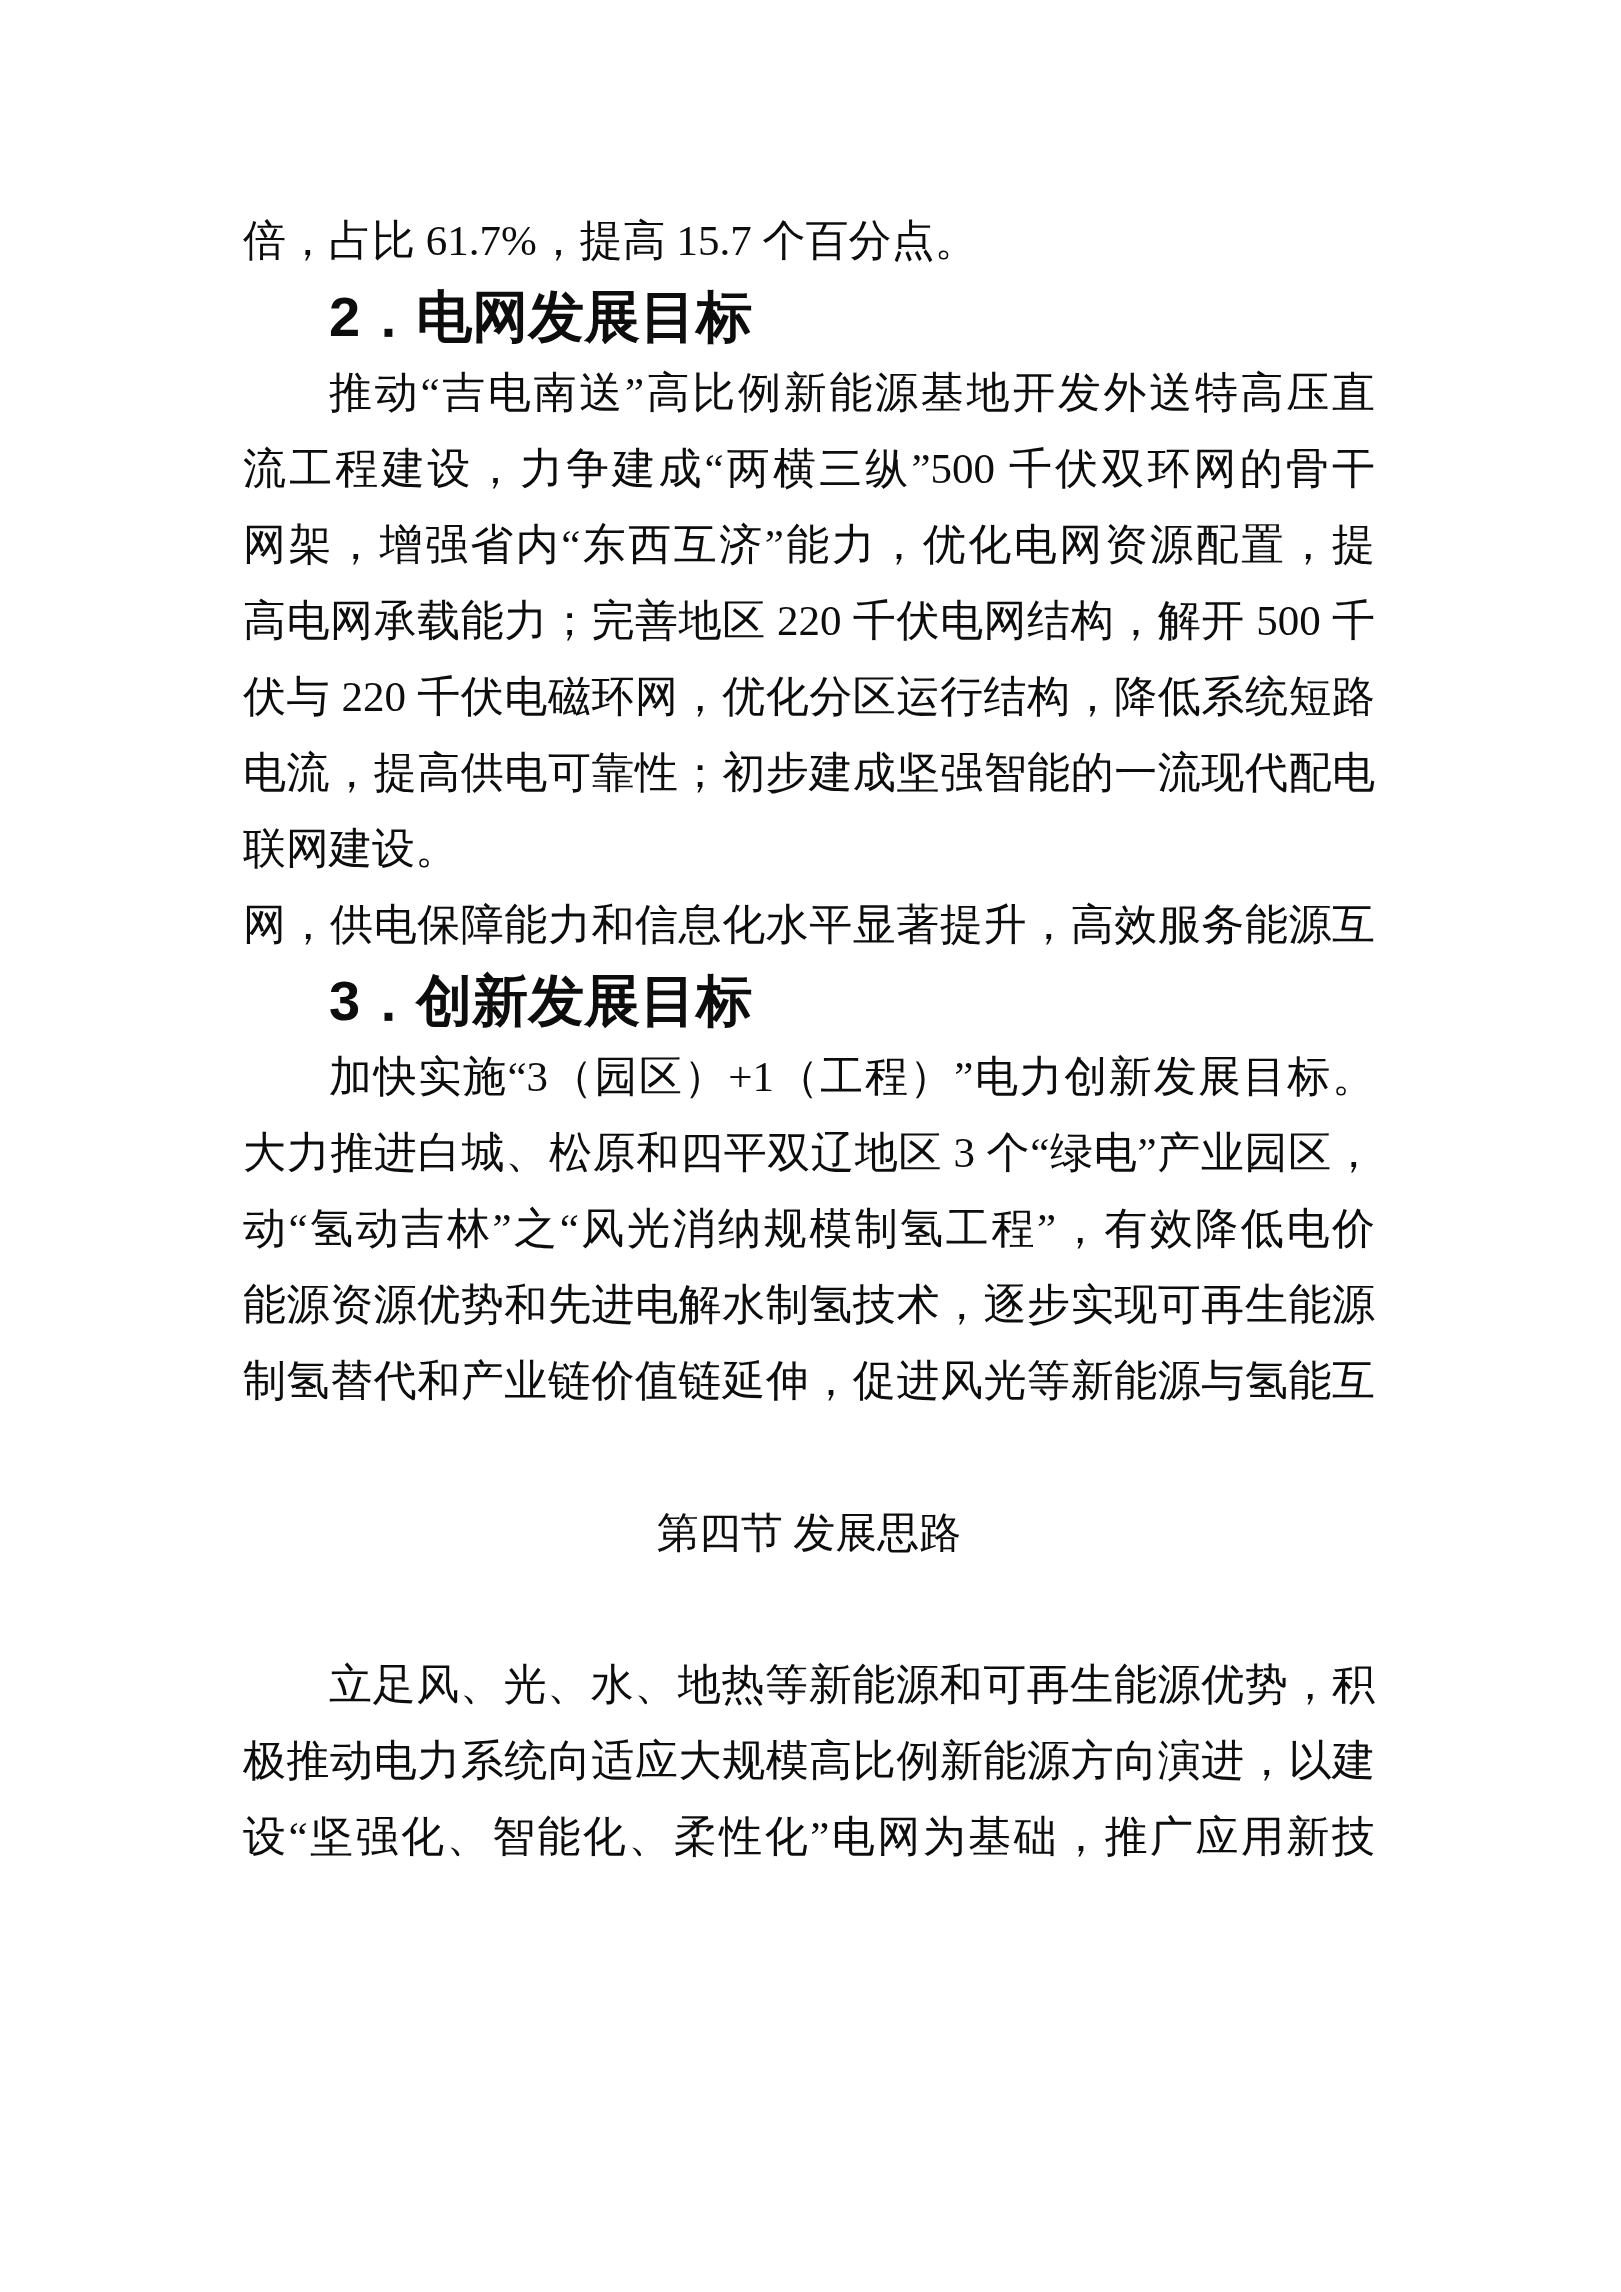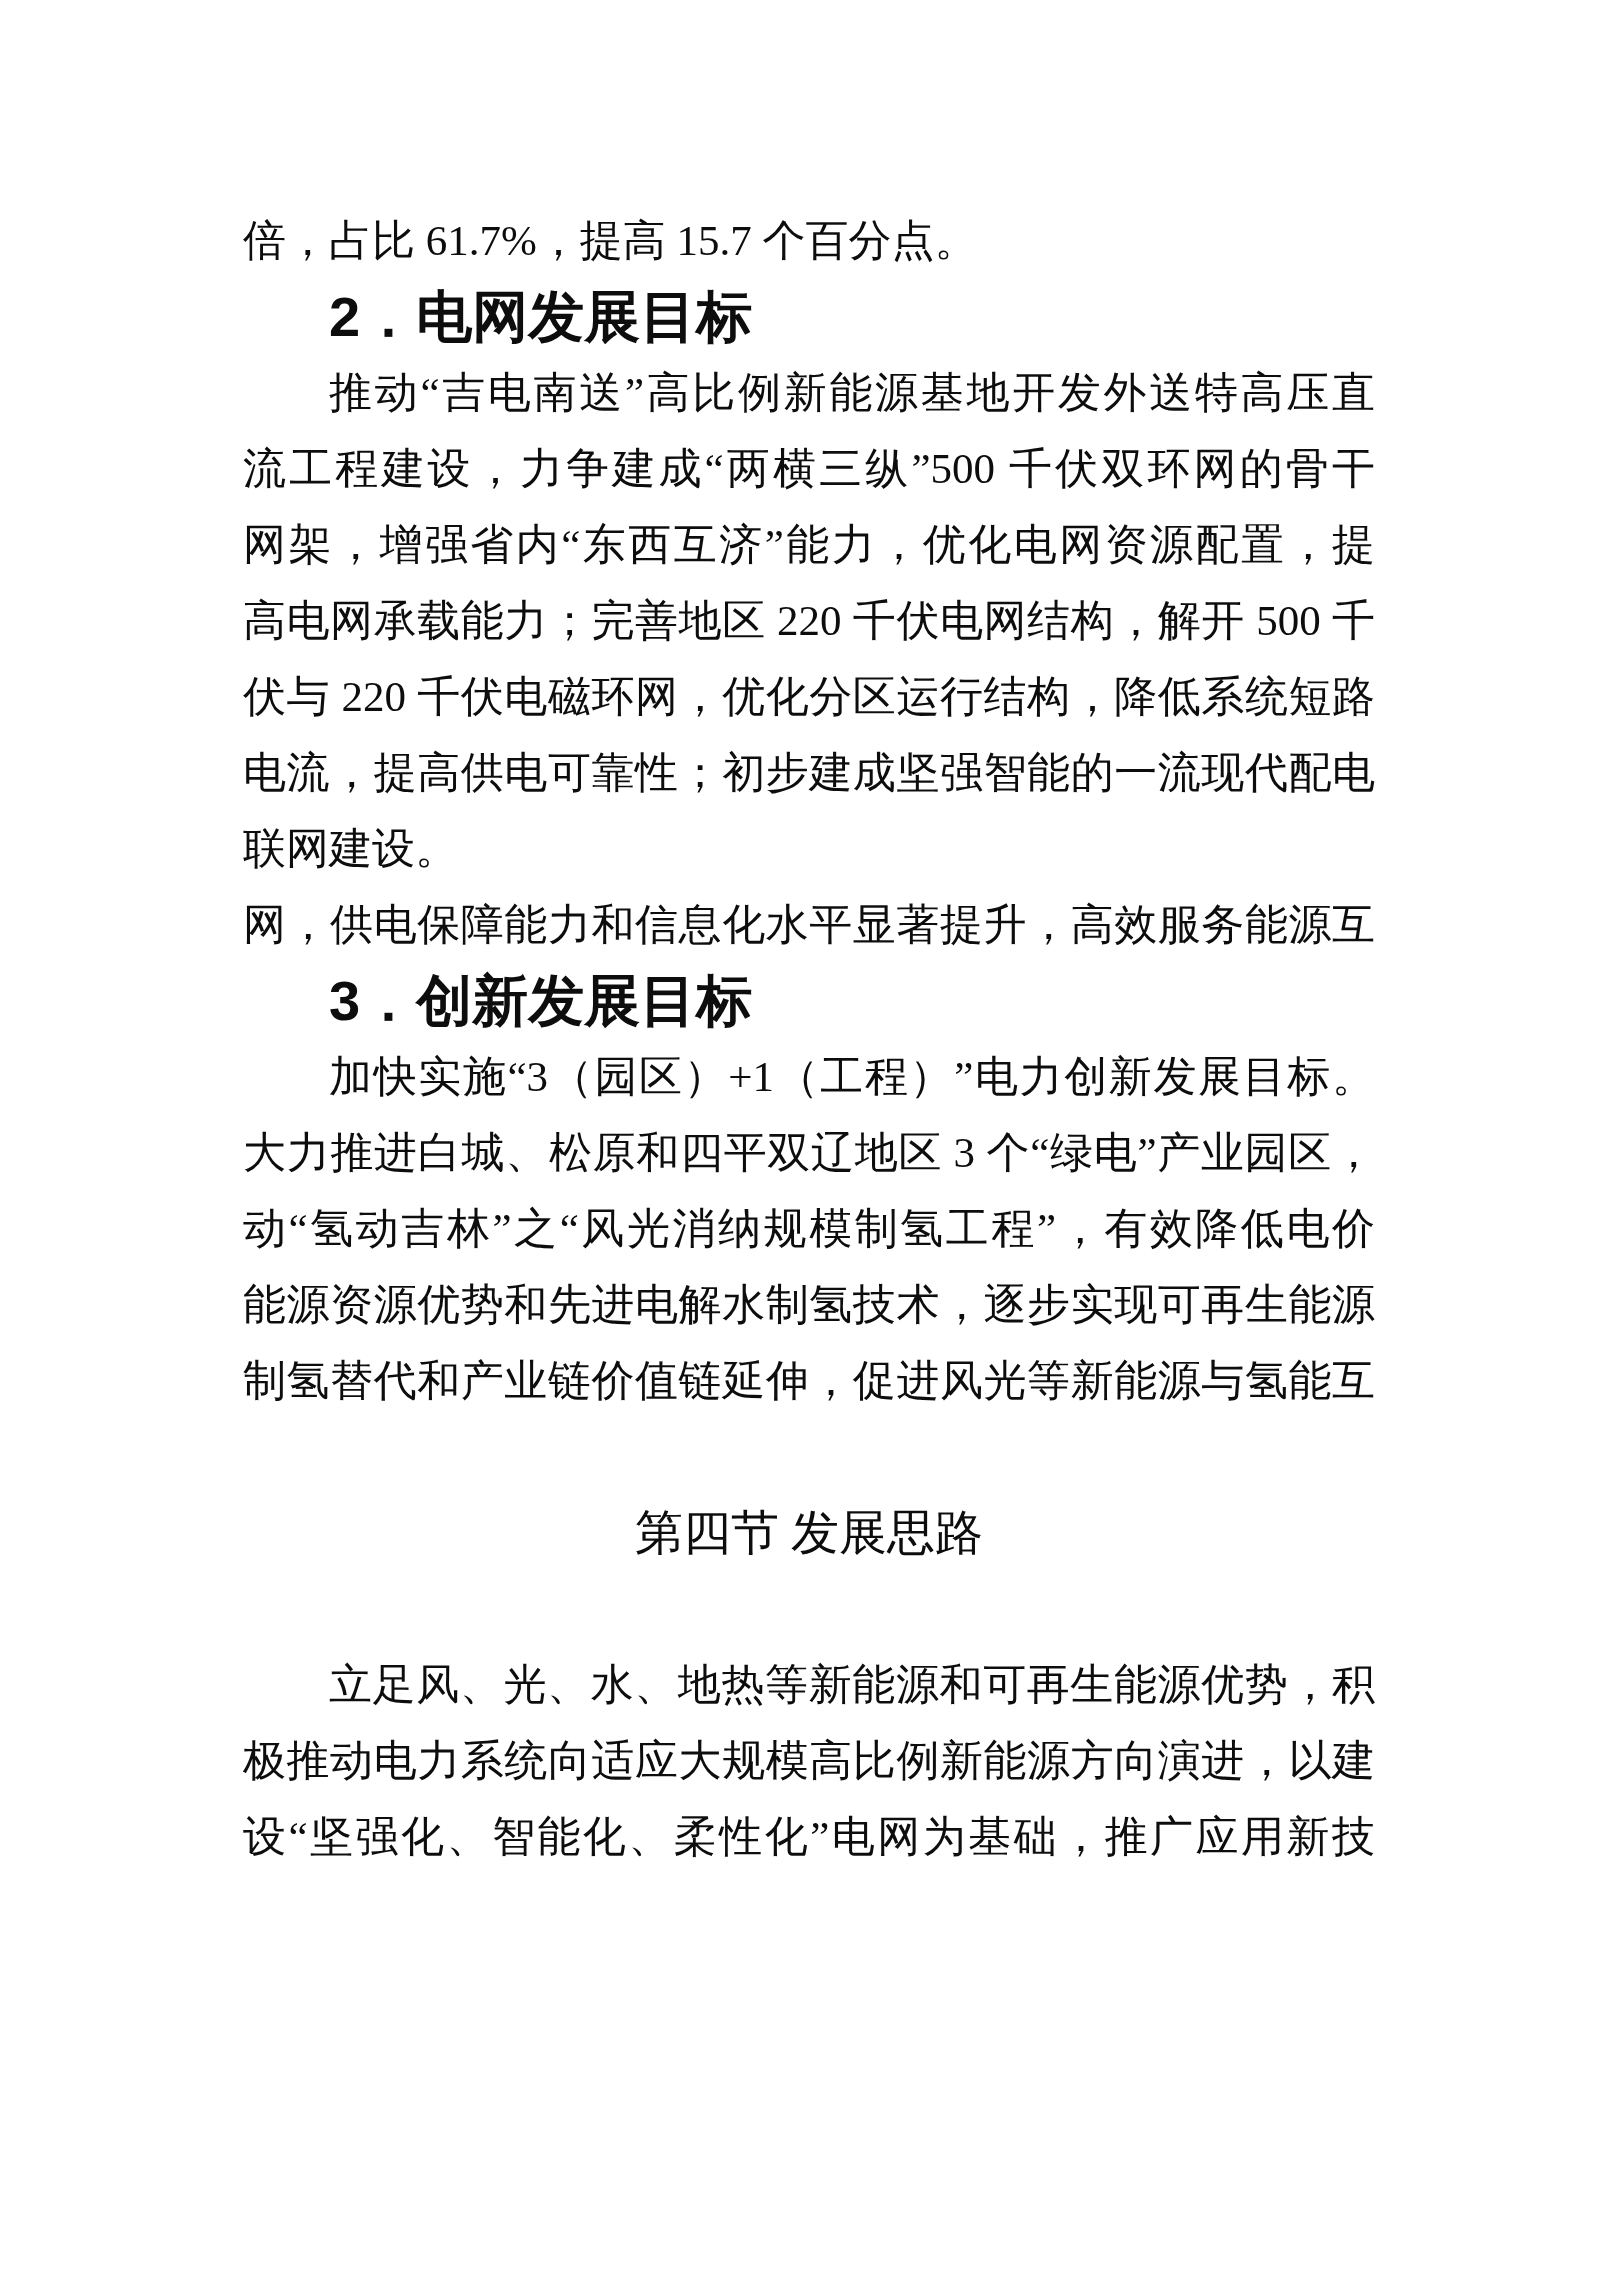--- a/index.html
+++ b/index.html
@@ -44,21 +44,21 @@
     text-indent: 86px;
     text-align-last: left;
     font-weight: 700;
     font-family: "Liberation Sans", "DejaVu Sans", sans-serif;
     font-size: 56px;
   }
   
   .line-section {
     text-align: center;
     text-align-last: center;
-    font-size: 48px;
+    font-size: 42px;
     margin-top: 76px;
     margin-bottom: 76px;
   }
   .page-number {
     position: absolute;
     left: 0;
     top: 2125px;
     width: 1621px;
     text-align: right;
     font-size: 30px;

